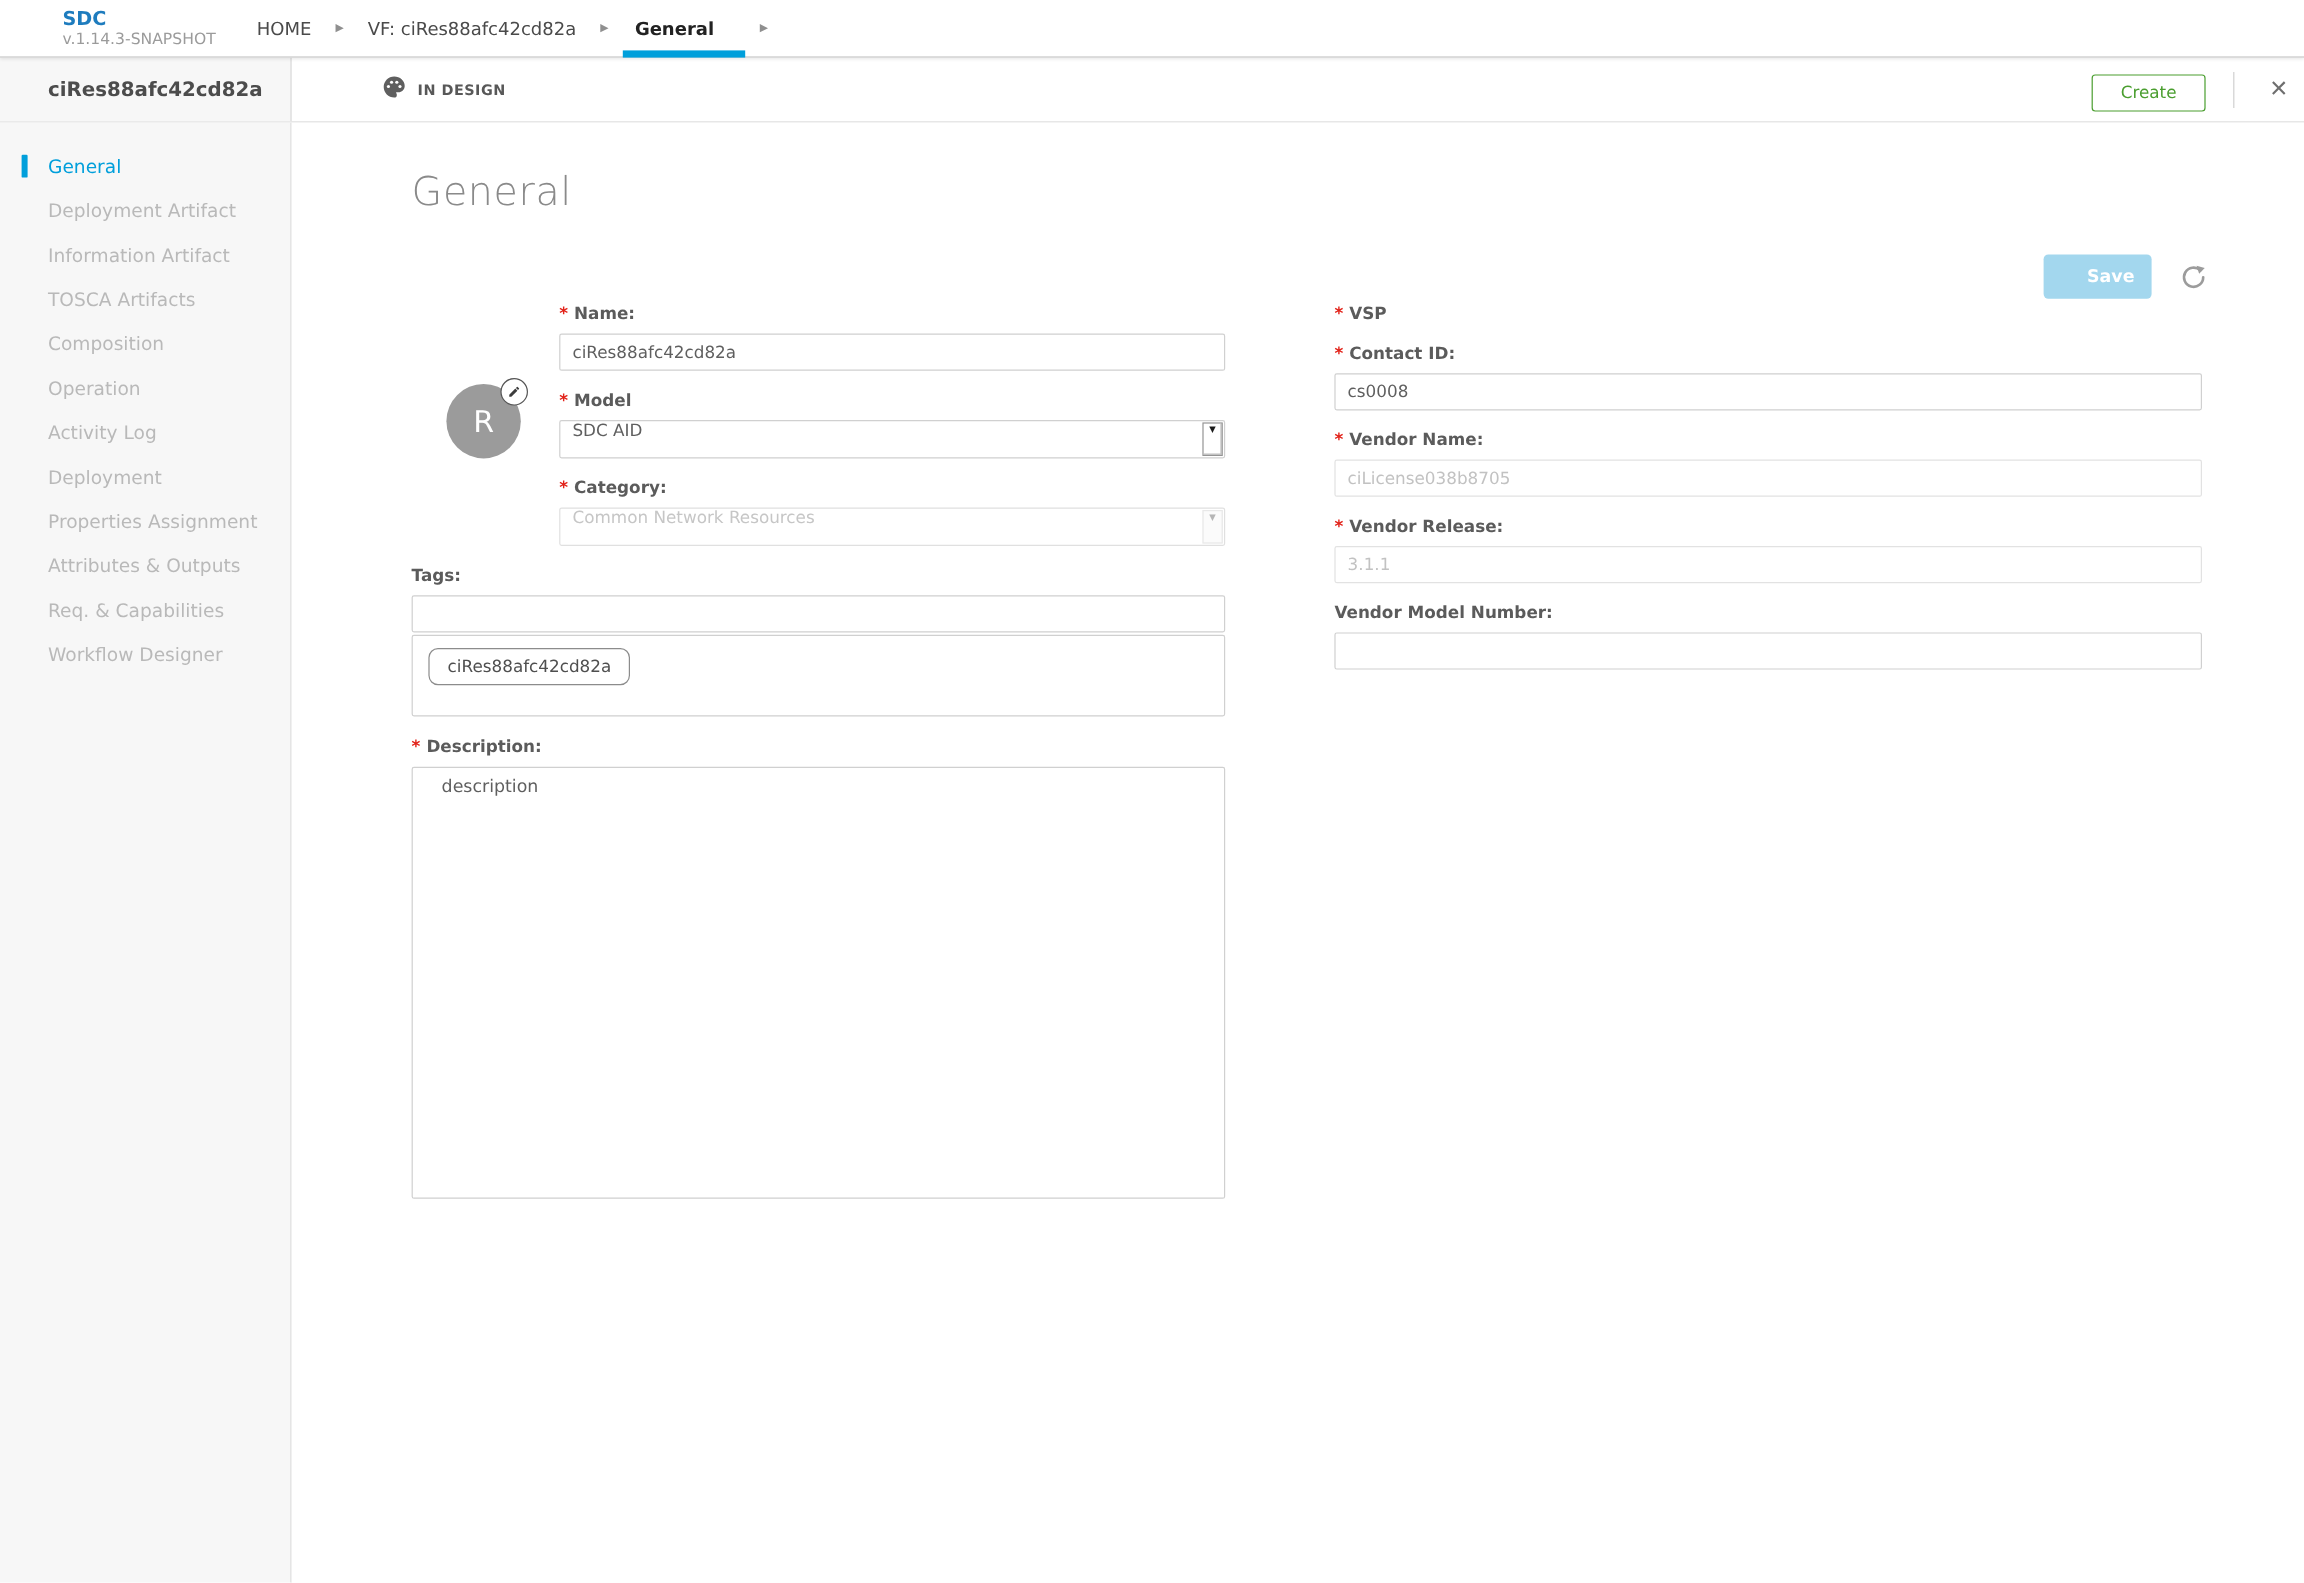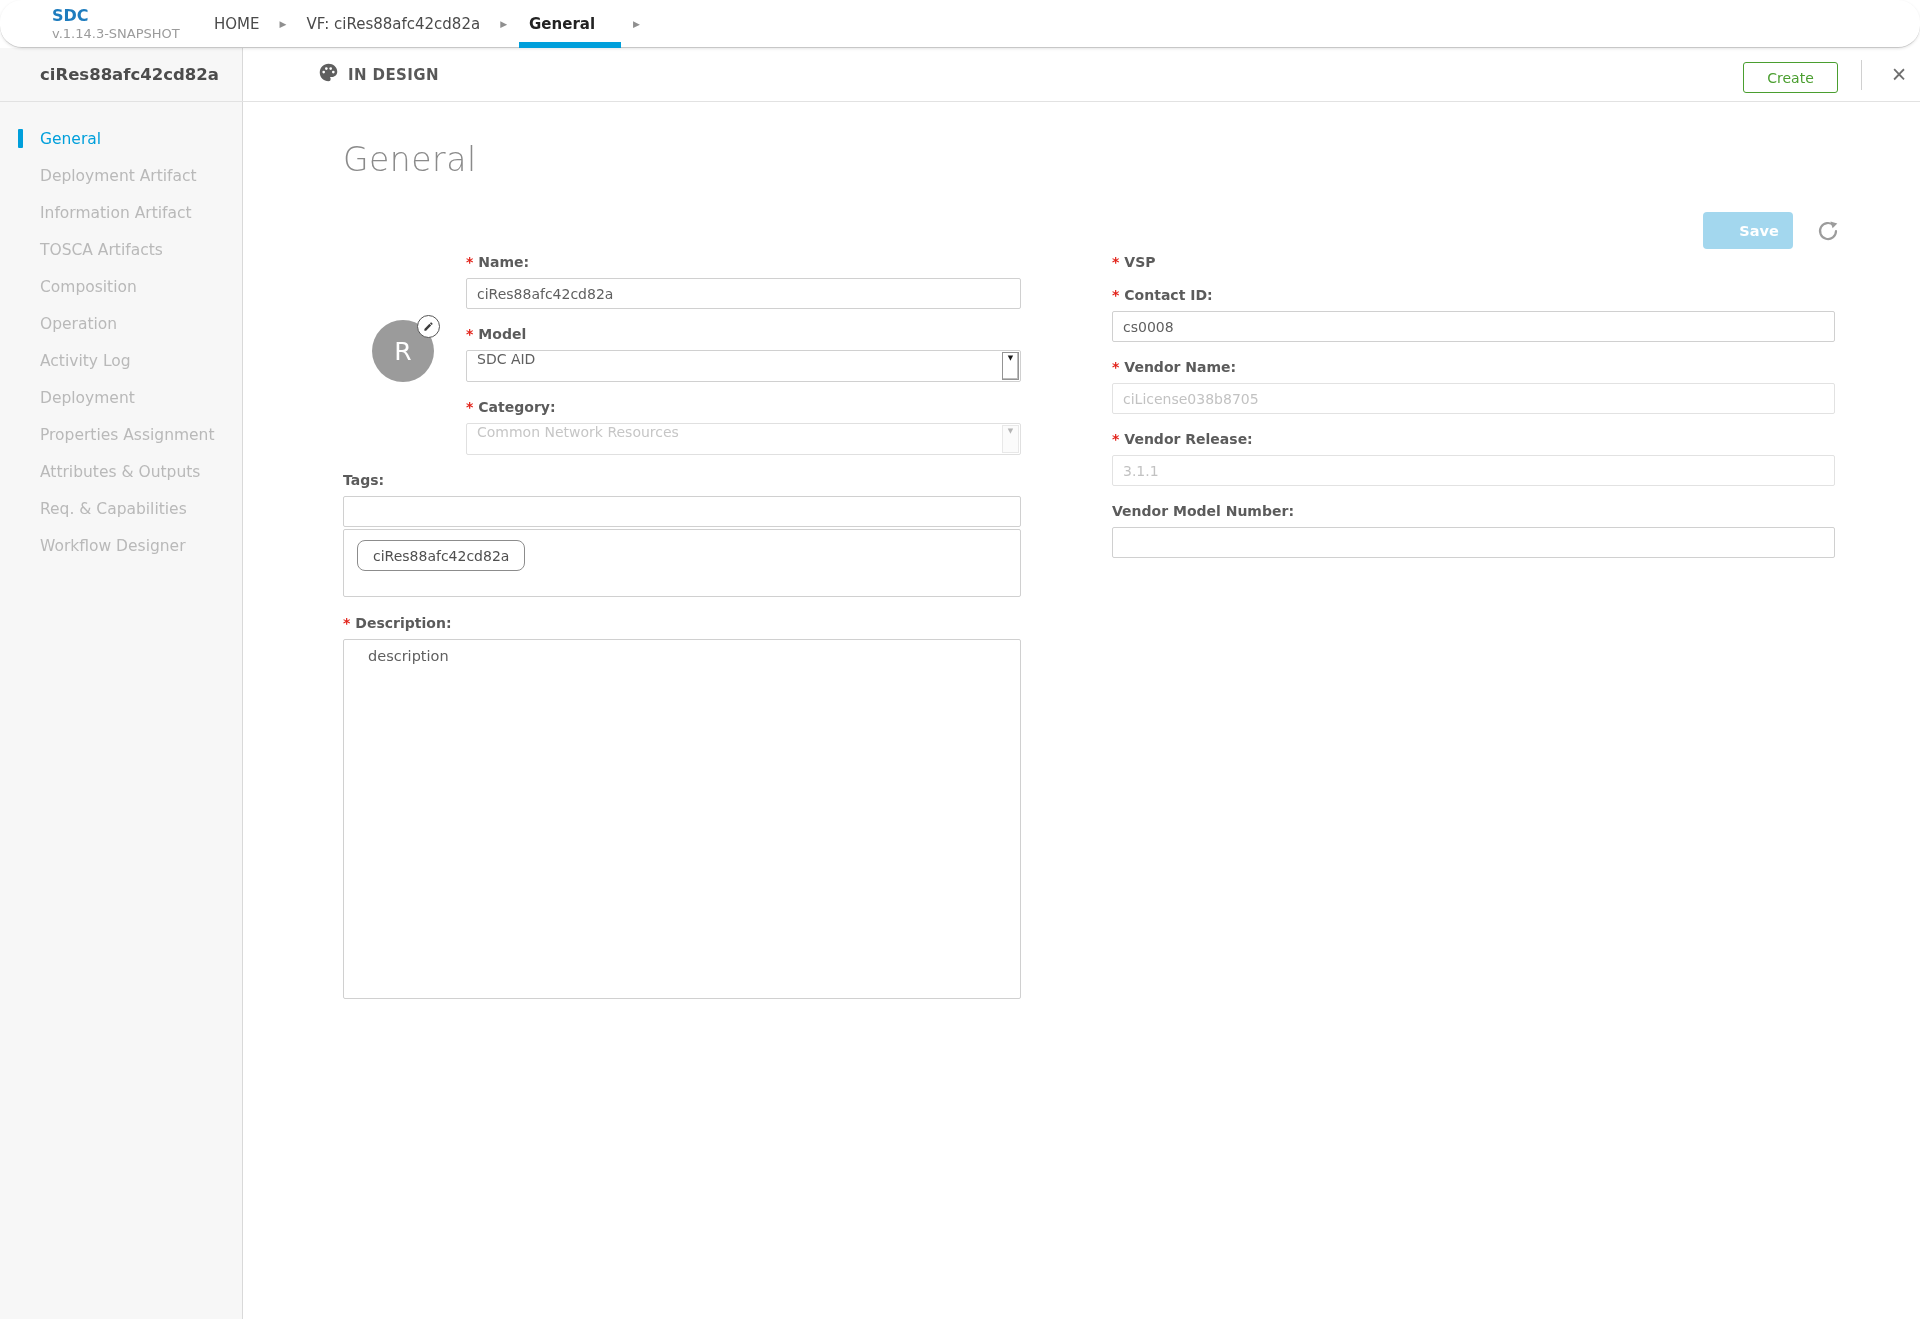--- a/index.html
+++ b/index.html
@@ -4,37 +4,37 @@
 <style>
   * { margin:0; padding:0; box-sizing:border-box; }
   html,body { background:#fff; }
   .canvas {
     position:relative; width:1920px; height:1319px; overflow:hidden;
     font-family:"DejaVu Sans","Liberation Sans",sans-serif; background:#fff;
   }
 
   
   .topnav { position:absolute; left:0; top:0; width:100%; height:48px; background:#fff;
-            border-bottom:1px solid #c7c7c7; box-shadow:0 1px 3px rgba(0,0,0,.10); z-index:5;border-radius:22px; }
+            border-bottom:1px solid #c7c7c7; box-shadow:0 1px 3px rgba(0,0,0,.10); z-index:5; }
   .logo-block { position:absolute; left:52px; top:6px; line-height:1.25; }
   .logo-title { color:#1e7cbe; font-weight:bold; font-size:16px; }
   .logo-version { color:#9b9b9b; font-size:13px; }
   .breadcrumbs { position:absolute; left:206px; top:0; height:48px; display:flex; align-items:center; }
   .crumb { height:48px; display:flex; align-items:center; padding:0 8px; font-size:15px; color:#4a4a4a; cursor:pointer; }
   .crumb.active { font-weight:bold; color:#222; border-bottom:6px solid #009fdb; padding-top:6px; padding-left:10px; padding-right:26px; }
   .crumb-arrow { color:#8f8f8f; font-size:9px; margin:0 12px; }
 
   
   .subheader { position:absolute; left:0; top:48px; width:100%; height:54px; background:#fff;
                border-bottom:1px solid #e2e2e2; z-index:4; }
   .asset-header { position:absolute; left:0; top:0; width:243px; height:100%; background:#f7f7f7;
                   border-right:1px solid #d9d9d9; display:flex; align-items:center; padding-left:40px;
                   font-size:16.5px; font-weight:bold; color:#4c4c4c; }
   .status { position:absolute; left:318px; top:0; height:100%; display:flex; align-items:center; gap:9px; }
-  .status-label { font-size:15px; font-weight:bold; color:#585858; letter-spacing:.4px; }
+  .status-label { font-size:12px; font-weight:bold; color:#585858; letter-spacing:.4px; }
   .create-btn { position:absolute; left:1743px; top:14px; width:95px; height:31px; background:#fff;
                 border:1px solid #4a9e2f; border-radius:3px; color:#4a9e2f; font-size:14px;
                 display:flex; align-items:center; justify-content:center; cursor:pointer; font-family:inherit; }
   .header-divider { position:absolute; left:1861px; top:12px; width:1px; height:30px; background:#d0d0d0; }
   .close-btn { position:absolute; left:1878px; top:0; width:42px; height:100%; display:flex; align-items:center;
                justify-content:center; font-size:25px; color:#6f6f6f; cursor:pointer; background:none; border:none; }
 
   
   .sidebar { position:absolute; left:0; top:102px; bottom:0; width:243px; background:#f7f7f7;
              border-right:1px solid #d9d9d9; padding-top:18px; }

